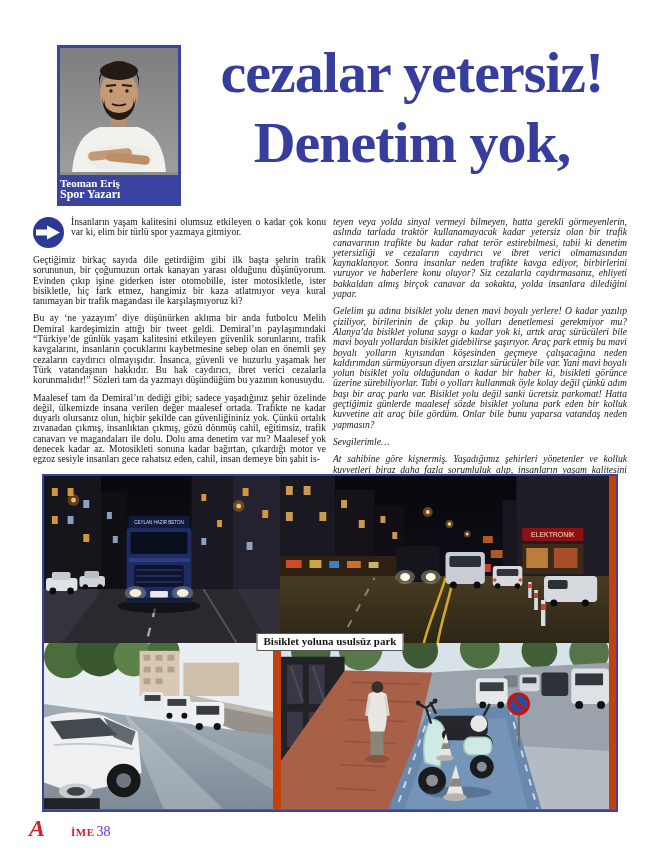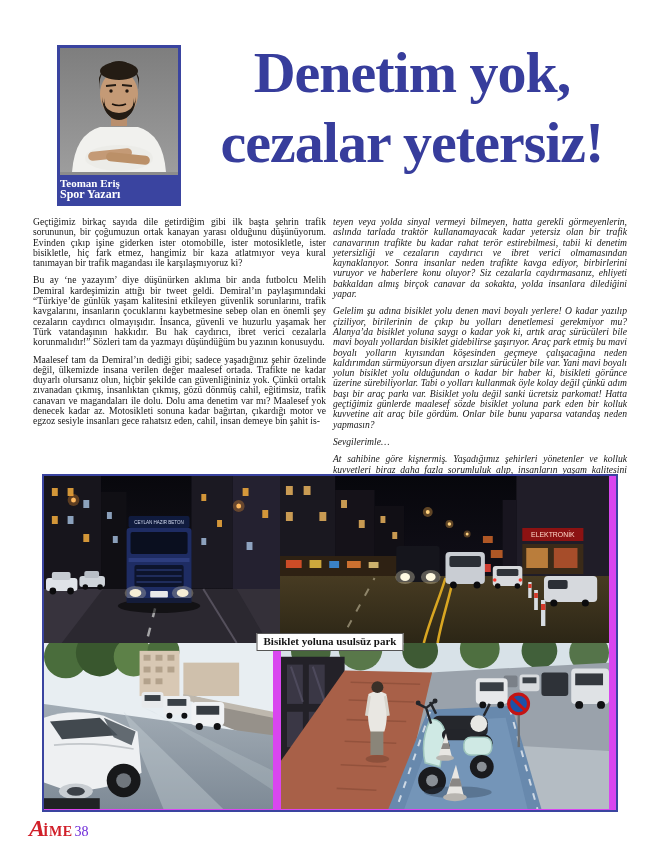--- a/index.html
+++ b/index.html
@@ -25,35 +25,35 @@
        text-align:justify;}
   .col-left{left:33px;}
   .col-right{left:333px;width:294px;font-style:italic;}
   .col p{margin:0 0 7px 0;}
   .intro{display:flex;gap:7px;margin-bottom:7px;}
   .intro-icon{flex:0 0 31px;width:31px;height:31px;}
   .intro p{margin:0;}
 
   
   .photo-frame{position:absolute;left:42px;top:474px;width:576px;height:338px;
-               border:2.5px solid #3a44a0;box-sizing:border-box;background:#d946ef;}
+               border:2.5px solid #3a44a0;box-sizing:border-box;background:#c2410c;}
   .ph{position:absolute;overflow:hidden;}
   .ph svg{display:block;width:100%;height:100%;}
   .ph-tl{left:0;top:0;width:236px;height:167px;}
   .ph-tr{left:236px;top:0;width:329px;height:167px;}
   .ph-bl{left:0;top:167px;width:229px;height:166px;}
   .ph-br{left:237px;top:167px;width:328px;height:166px;}
   .photo-caption{position:absolute;top:157px;left:50%;transform:translateX(-50%);
                  background:#fff;border:1px solid #555;padding:0 6px 1px 6px;
                  font-weight:bold;font-size:11px;line-height:15px;white-space:nowrap;z-index:6;}
 
   
   .footer-logo{position:absolute;left:29px;top:816px;display:flex;align-items:baseline;}
   .logo-a{color:#d1202a;font-weight:bold;font-style:italic;font-size:24px;line-height:24px;}
-  .logo-ime{color:#d1202a;font-weight:bold;font-size:14px;letter-spacing:.5px;margin-left:-2px;}
+  .logo-ime{color:#d1202a;font-weight:bold;font-size:11px;letter-spacing:.5px;margin-left:-2px;padding-left:28px;}
   .logo-page{color:#6d28d9;font-size:14px;margin-left:2px;}
 </style>
 </head>
 <body>
 
 <div class="page">
 
   <div class="author-box">
     <svg class="author-photo" viewBox="0 0 118 124" preserveAspectRatio="none">
       <defs>
@@ -78,25 +78,33 @@
       <rect x="28" y="102" width="44" height="9" rx="4.5" fill="#c49a76" transform="rotate(-6 50 106)"></rect>
       <rect x="46" y="106" width="44" height="9" rx="4.5" fill="#bb9068" transform="rotate(6 68 110)"></rect>
     </svg>
     <div class="author-caption">
       <div class="nm">Teoman Eriş</div>
       <div class="tt">Spor Yazarı</div>
     </div>
   </div>
 
   <div class="headline">
+    <div>cezalar yetersiz!</div>
     <div>Denetim yok,</div>
-    <div>cezalar yetersiz!</div>
   </div>
 
   <div class="col col-left">
+    <div class="intro">
+      <svg class="intro-icon" viewBox="0 0 31 31">
+        <circle cx="15.5" cy="15.5" r="15.5" fill="#2c3896"></circle>
+        <path d="M3 15.5 L14 15.5 L14 8.5 L27 15.5 L14 22.5 L14 15.5" fill="#ffffff"></path>
+        <path d="M3 12.5 h11 v6 h-11 z" fill="#ffffff"></path>
+      </svg>
+      <p>İnsanların yaşam kalitesini olumsuz etkileyen o kadar çok konu var ki, elim bir türlü spor yazmaya gitmiyor.</p>
+    </div>
     <p>Geçtiğimiz birkaç sayıda dile getirdiğim gibi ilk başta şehrin trafik sorununun, bir çoğumuzun ortak kanayan yarası olduğunu düşünüyorum. Evinden çıkıp işine giderken ister otomobille, ister motosikletle, ister bisikletle, hiç fark etmez, hangimiz bir kaza atlatmıyor veya kural tanımayan bir trafik magandası ile karşılaşmıyoruz ki?</p>
     <p>Bu ay ‘ne yazayım’ diye düşünürken aklıma bir anda futbolcu Melih Demiral kardeşimizin attığı bir tweet geldi. Demiral’ın paylaşımındaki “Türkiye’de günlük yaşam kalitesini etkileyen güvenlik sorunlarını, trafik kavgalarını, insanların çocuklarını kaybetmesine sebep olan en önemli şey cezaların caydırıcı olmayışıdır. İnsanca, güvenli ve huzurlu yaşamak her Türk vatandaşının hakkıdır. Bu hak caydırıcı, ibret verici cezalarla korunmalıdır!” Sözleri tam da yazmayı düşündüğüm bu yazının konusuydu.</p>
     <p>Maalesef tam da Demiral’ın dediği gibi; sadece yaşadığınız şehir özelinde değil, ülkemizde insana verilen değer maalesef ortada. Trafikte ne kadar duyarlı olursanız olun, hiçbir şekilde can güvenliğininiz yok. Çünkü ortalık zıvanadan çıkmış, insanlıktan çıkmış, gözü dönmüş cahil, eğitimsiz, trafik canavarı ve magandaları ile dolu. Dolu ama denetim var mı? Maalesef yok denecek kadar az. Motosikleti sonuna kadar bağırtan, çıkardığı motor ve egzoz sesiyle insanları gece rahatsız eden, cahil, insan demeye bin şahit is-</p>
   </div>
 
   <div class="col col-right">
     <p>teyen veya yolda sinyal vermeyi bilmeyen, hatta gerekli görmeyenlerin, aslında tarlada traktör kullanamayacak kadar yetersiz olan bir trafik canavarının trafikte bu kadar rahat terör estirebilmesi, tabii ki denetim yetersizliği ve cezaların caydırıcı ve ibret verici olmamasından kaynaklanıyor. Sonra insanlar neden trafikte kavga ediyor, birbirlerini vuruyor ve haberlere konu oluyor? Siz cezalarla caydırmasanız, ehliyeti bakkaldan almış birçok canavar da sokakta, yolda insanlara dilediğini yapar.</p>
     <p>Gelelim şu adına bisiklet yolu denen mavi boyalı yerlere! O kadar yazılıp çiziliyor, birilerinin de çıkıp bu yolları denetlemesi gerekmiyor mu? Alanya’da bisiklet yoluna saygı o kadar yok ki, artık araç sürücüleri bile mavi boyalı yollardan bisiklet gidebilirse şaşırıyor. Araç park etmiş bu mavi boyalı yolların kıyısından köşesinden geçmeye çalışacağına neden kaldırımdan sürmüyorsun diyen arsızlar sürücüler bile var. Yani mavi boyalı yolun bisiklet yolu olduğundan o kadar bir haber ki, bisikleti görünce üzerine sürebiliyorlar. Tabi o yolları kullanmak öyle kolay değil çünkü adım başı bir araç parkı var. Bisiklet yolu değil sanki ücretsiz parkomat! Hatta geçtiğimiz günlerde maalesef sözde bisiklet yoluna park eden bir kolluk kuvvetine ait araç bile gördüm. Onlar bile bunu yaparsa vatandaş neden yapmasın?</p>
     <p>Sevgilerimle…</p>
     <p>At sahibine göre kişnermiş. Yaşadığımız şehirleri yönetenler ve kolluk kuvvetleri biraz daha fazla sorumluluk alıp, insanların yaşam kalitesini düşüren olaylara seyirci kalmamalı… Bizden söylemesi!</p>

